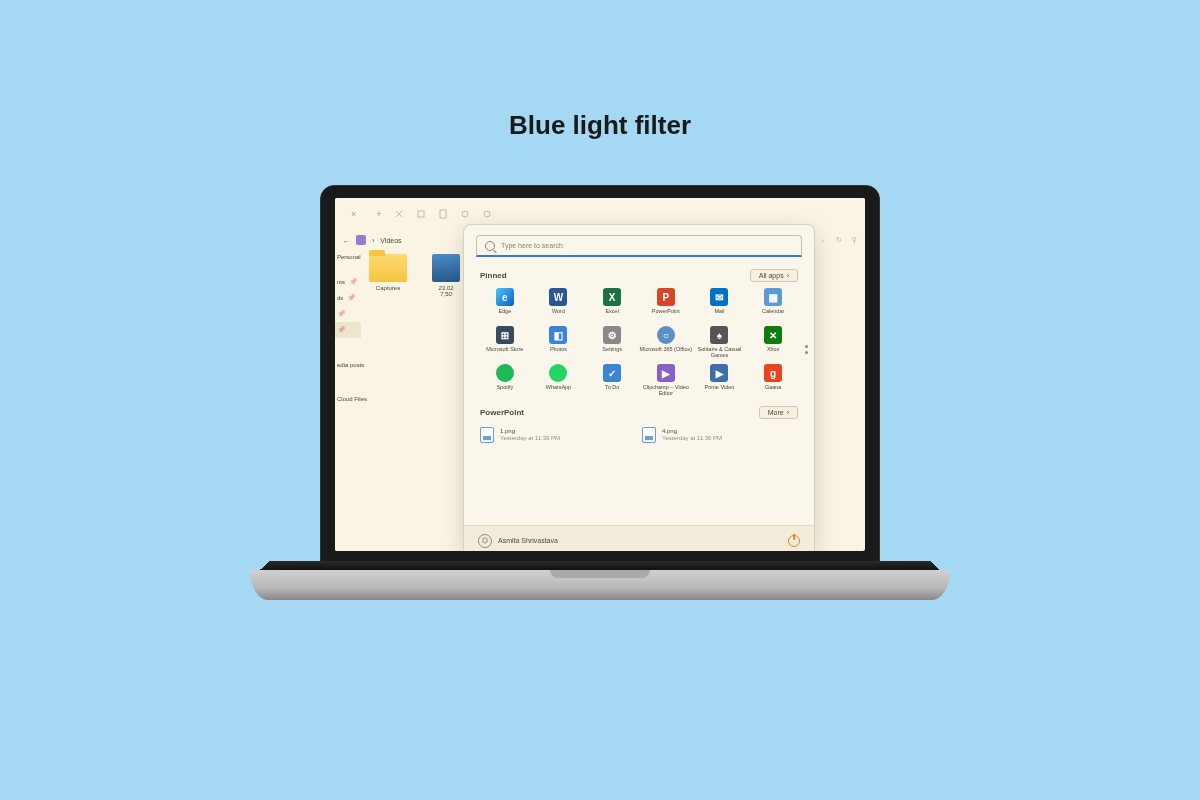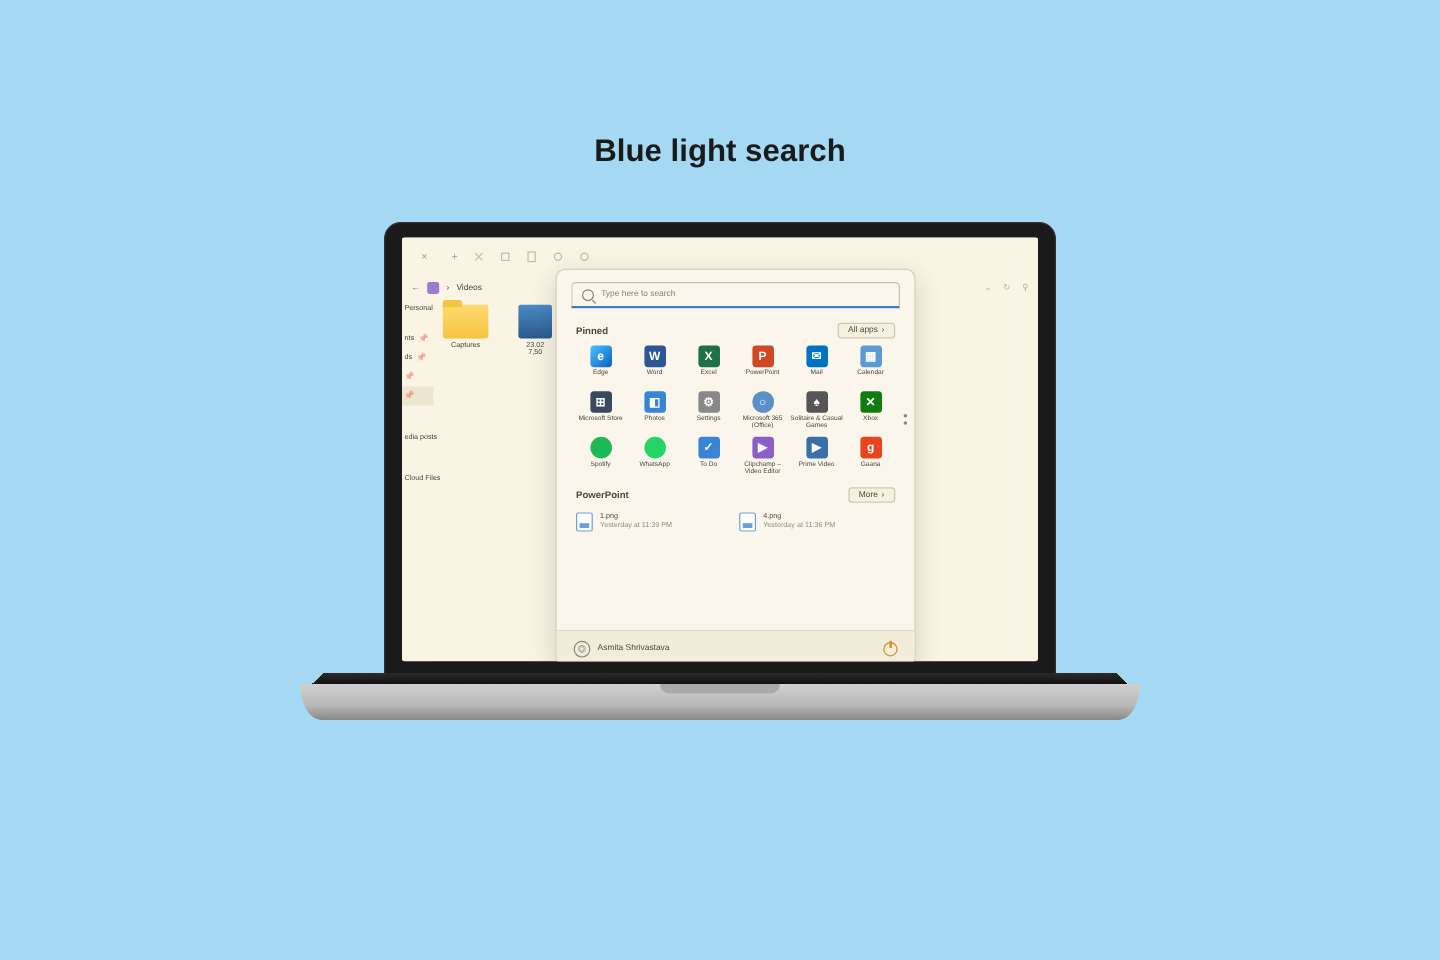--- a/index.html
+++ b/index.html
@@ -122,21 +122,21 @@
 .video-thumb {
   width: 28px; height: 28px;
   background: linear-gradient(#4a8bc7, #2a5a8a);
   border-radius: 2px; margin: 0 auto;
 }
 .folder-lbl { font-size: 6px; margin-top: 3px; }
 
 .start {
   position: absolute;
   top: 26px; left: 128px;
-  width: 300px; height: 332px;
+  width: 352px; height: 332px;
   background: #faf6eb;
   border: 1px solid #d8d0b8;
   border-radius: 8px;
   box-shadow: 0 6px 24px rgba(0,0,0,0.15);
   display: flex; flex-direction: column; justify-content: flex-end;
 }
 .search-row {
   margin: 10px 12px 4px;
   height: 22px;
   border: 1px solid #c8c0a8;
@@ -237,21 +237,21 @@
 .c-spotify { background: #1db954; border-radius: 50%; }
 .c-wa { background: #25d366; border-radius: 50%; }
 .c-todo { background: #3a84d6; }
 .c-clip { background: #8a5fc7; }
 .c-prime { background: #3a6fa8; }
 .c-gaana { background: #e8451f; }
 </style>
 </head>
 <body>
 
-<div class="page-title">Blue light search</div>
+<div class="page-title">Blue light filter</div>
 
 <div class="laptop">
   <div class="screen-outer">
     <div class="screen-inner">
 
       <div class="explorer-strip">
         <span class="tab-x">×</span>
         <span class="tab-x">+</span>
         <svg class="tool-icon" viewBox="0 0 10 10">
             <path d="M2 2 L8 8 M8 2 L2 8" stroke="#555" stroke-width="1"></path>

